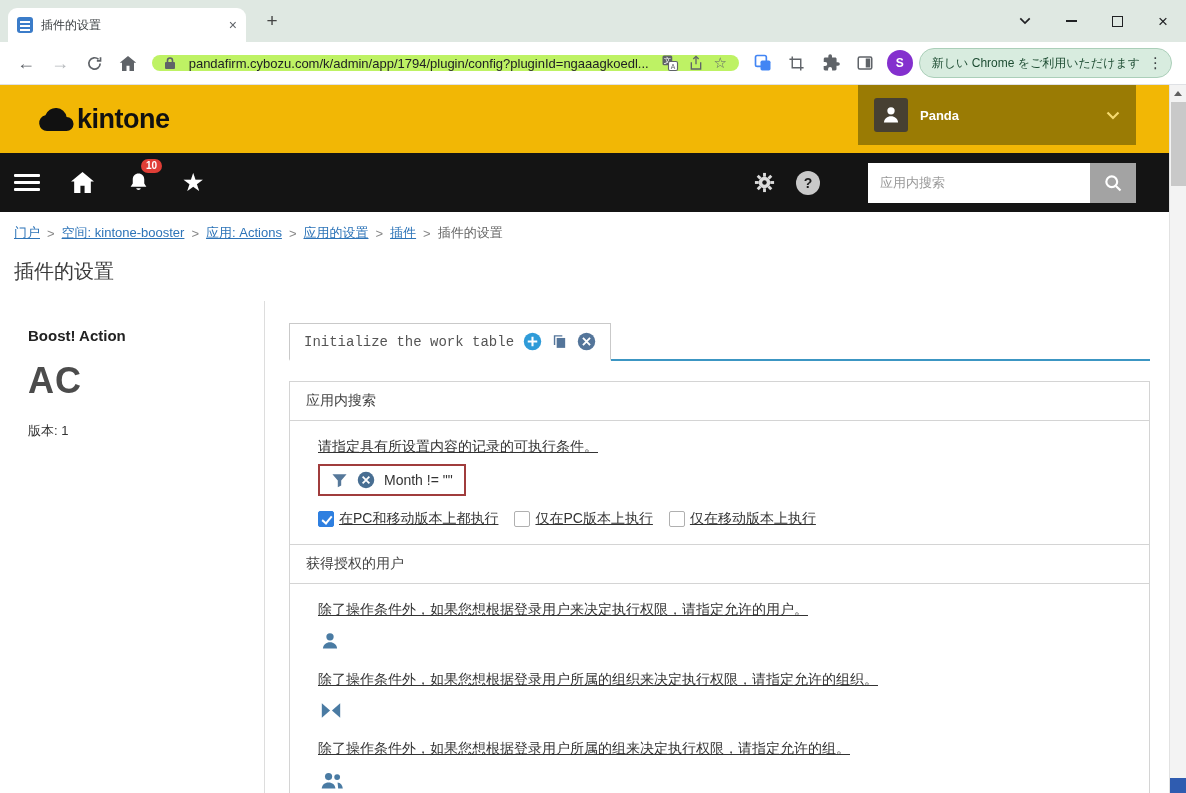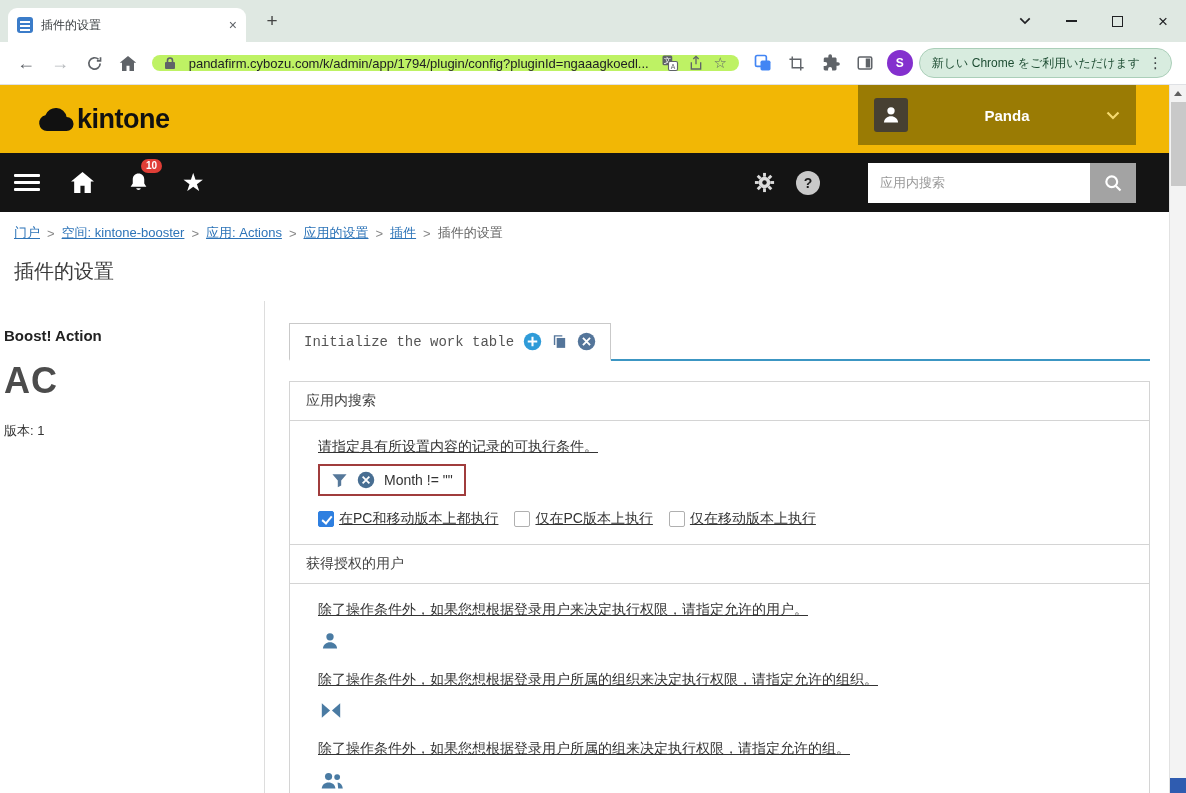--- a/index.html
+++ b/index.html
@@ -37,21 +37,21 @@
 
   
   .page { position:absolute; top:85px; left:0; right:0; bottom:0; display:flex; flex-direction:column; overflow:hidden; background:#fff; }
 
   .kinhead { height:68px; background:#f2b705; position:relative; display:flex; align-items:center; padding-left:38px; flex:none; }
   .logo { display:flex; align-items:center; gap:3px; cursor:pointer; }
   .logo-text { font-size:27px; font-weight:bold; color:#111; letter-spacing:-0.5px; }
   .userblock { position:absolute; right:50px; top:0; height:60px; width:278px; background:#9a7b04;
                display:flex; align-items:center; gap:12px; padding:0 16px; cursor:pointer; }
   .useravatar { width:34px; height:34px; background:#474032; border-radius:3px; display:flex; align-items:center; justify-content:center; flex:none; }
-  .username { color:#fff; font-weight:bold; font-size:15px; flex:1;text-align:center; }
+  .username { color:#fff; font-weight:bold; font-size:13px; flex:1; }
   .user-chevron { color:#f5d96e; }
 
   .kinnav { height:59px; background:#141414; display:flex; align-items:center; padding:0 14px; flex:none; }
   .hamburger { width:26px; display:flex; flex-direction:column; gap:4px; margin-right:30px; cursor:pointer; }
   .hamburger span { height:3px; background:#fff; border-radius:1px; }
   .navicon { color:#fff; margin-right:32px; position:relative; cursor:pointer; display:flex; align-items:center; }
   .nav-star { font-size:25px; line-height:1; }
   .badge { position:absolute; top:-12px; right:-12px; background:#e03e36; color:#fff; font-size:10px; font-weight:bold;
            padding:2px 5px; border-radius:8px; line-height:1; }
   .nav-right { margin-left:auto; display:flex; align-items:center; }
@@ -64,21 +64,21 @@
   .searchbtn { width:46px; height:40px; background:#a3a3a3; border:none; display:flex; align-items:center; justify-content:center; cursor:pointer; }
 
   .breadcrumb { padding:12px 0 6px 14px; font-size:13px; display:flex; align-items:center; gap:7px; flex:none; white-space:nowrap; }
   .crumb { color:#2d74b8; text-decoration:underline; cursor:pointer; }
   .crumb-last { color:#666; }
   .sep { color:#888; }
 
   .page-title { padding:10px 14px 16px; font-size:20px; color:#3a3a3a; flex:none; }
 
   .content { display:flex; flex:1; min-height:0; }
-  .sidebar { width:265px; flex:none; border-right:1px solid #ddd; padding:26px 4px; }
+  .sidebar { width:265px; flex:none; border-right:1px solid #ddd; padding:26px 28px; }
   .plugin-name { font-size:15px; font-weight:bold; color:#222; }
   .plugin-abbr { font-size:36px; font-weight:bold; color:#4c4c4c; margin-top:16px; letter-spacing:1px; }
   .plugin-version { font-size:13px; color:#333; margin-top:20px; }
 
   .main { flex:1; min-width:0; padding:0 36px 0 24px; }
   .tabrow { margin-top:22px; display:flex; border-bottom:2px solid #3c96c3; }
   .worktab { background:#fff; border:1px solid #c9c9c9; border-bottom:2px solid #fff; margin-bottom:-2px;
              padding:8px 14px; display:flex; align-items:center; gap:9px; font-size:14px; color:#555; cursor:pointer;font-family:Liberation Mono, monospace; }
   .worktab .ticon { display:flex; cursor:pointer; }
 

